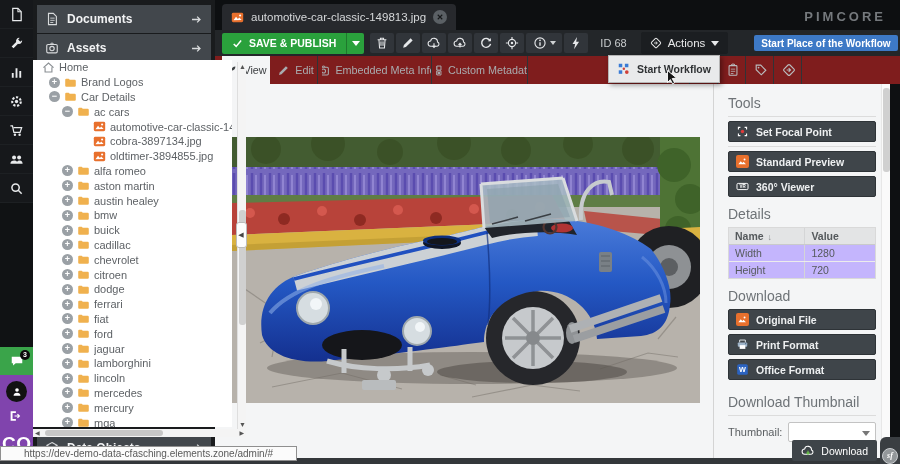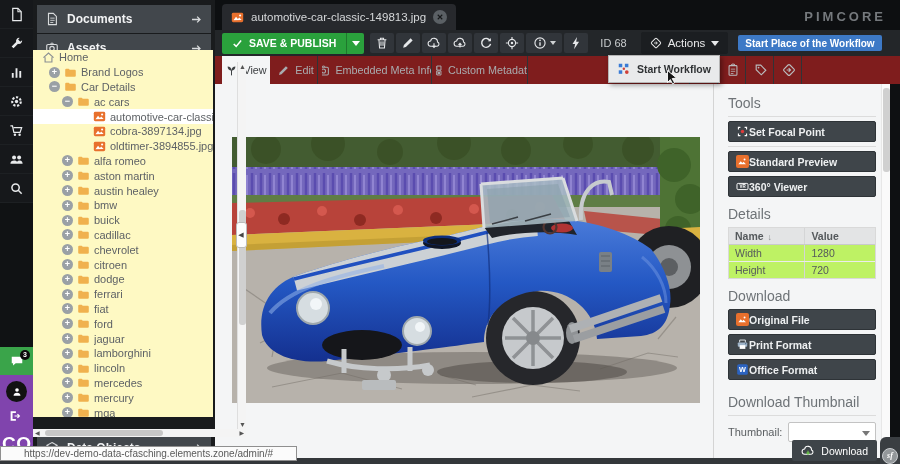--- a/index.html
+++ b/index.html
@@ -22,21 +22,21 @@
   .rail-exit { position:absolute; left:8px; top:34px; color:#fff; }
   .rail-logo { position:absolute; left:2px; top:58px; color:#fff; font-weight:bold; font-size:19px; letter-spacing:.5px; }
 
   
   .treecol { position:absolute; left:33px; top:0; width:182px; height:464px; background:#191b1d; z-index:5; }
   .acc-header { position:absolute; left:4px; width:174px; height:28px; background:#42474c; display:flex;
                 align-items:center; padding:0 8px; gap:8px; color:#f2f3f4; font-size:12px; font-weight:bold; cursor:pointer; }
   .acc-header .ic { color:#d8dadc; }
   .acc-arrow { margin-left:auto; color:#9aa0a4; }
   .acc-arrow .ic { width:13px; height:13px; }
-  .tree { position:absolute; left:0; top:50px; width:180px; height:367px; background:#fef9c3; overflow:hidden; }
+  .tree { position:absolute; left:0; top:60px; width:199px; height:367px; background:#ffffff; overflow:hidden; }
   .trow { display:flex; align-items:center; height:14.8px; gap:4px; font-size:11px; color:#5e6266; white-space:nowrap; cursor:pointer; }
   .trow.sel { background:#ffffff; }
   .exp { flex:none; width:11px; height:11px; border-radius:50%; background:#9aa0a5; color:#fff;
          font:bold 9px/10.5px "Liberation Sans",sans-serif; text-align:center; }
   .ticon { flex:none; display:flex; }
   .ticon .ic { width:13px; height:13px; }
   .tlabel { overflow:hidden; }
   .vscroll { position:absolute; left:204px; top:62px; width:9px; height:367px; background:#f4f4f4; border-left:1px solid #dedede; }
   .vthumb { position:absolute; left:1px; top:148px; width:7px; height:115px; background:#d0d0d0; border-radius:3px; }
   .varr { position:absolute; left:0; width:9px; font-size:7px; color:#555; text-align:center; }
@@ -67,21 +67,21 @@
   .caret { width:0; height:0; border-left:4px solid transparent; border-right:4px solid transparent; border-top:5px solid #fff; }
   .tb-icons { display:flex; gap:2px; margin-left:6px; }
   .tb-btn { width:24px; height:20px; background:#31353a; border-radius:2px; color:#e6e8ea;
             display:flex; align-items:center; justify-content:center; gap:3px; cursor:pointer; }
   .tb-btn.wide { width:36px; }
   .tb-btn .caret { border-left-width:3.5px; border-right-width:3.5px; border-top-width:4px; border-top-color:#cfd2d4; }
   .id-label { margin-left:12px; color:#c9ccce; font-size:11px; white-space:nowrap; }
   .actions-btn { margin-left:14px; height:22px; background:#1b1e21; border-radius:2px; color:#e8e9ea;
                  display:flex; align-items:center; gap:6px; padding:0 9px; font-size:11.5px; cursor:pointer; }
   .actions-btn .caret { border-top-color:#e8e9ea; }
-  .wf-badge { margin-left:10px; height:16px; background:#3d79c6; border-radius:2px; color:#fff;
+  .wf-badge { margin-left:26px; height:16px; background:#3d79c6; border-radius:2px; color:#fff;
               font-size:10px; font-weight:bold; display:flex; align-items:center; padding:0 7px; white-space:nowrap; }
 
   .tabstrip { position:absolute; left:0; top:56px; width:685px; height:28px; background:#7f1d1d; }
   .tab { position:absolute; top:0; height:28px; display:flex; align-items:center; justify-content:center; gap:5px;
          color:#a9acaf; font-size:10.8px; border-right:1px solid #303336; cursor:pointer; white-space:nowrap; overflow:hidden; }
   .tab .ic { width:13px; height:13px; }
   .tab.active { background:#f4f5f6; color:#3d4043; border-right:none; }
   .itab { position:absolute; top:0; height:28px; width:26px; display:flex; align-items:center; justify-content:center;
           color:#b9bcbe; border-right:1px solid #303336; cursor:pointer; }
 
@@ -92,28 +92,28 @@
   .cursor-glyph { position:absolute; left:448px; top:69px; width:16px; height:16px; z-index:9; }
 
   .canvas { position:absolute; left:0; top:84px; width:498px; height:374px; background:#f4f5f6; }
   .photo { position:absolute; left:17px; top:53px; width:468px; height:266px; display:block; }
   .vdivider { position:absolute; left:498px; top:84px; width:1px; height:374px; background:#d4d4d4; }
 
   
   .props { position:absolute; left:499px; top:84px; width:176px; height:374px; background:#f4f5f6; padding:2px 14px 0 14px; overflow:hidden; }
   .phead { font-size:14px; color:#6e7377; margin:9px 0 5px; }
   .pdiv { border:none; border-top:1px solid #dcdcdc; margin:3px 0; }
-  .dbtn { display:flex; align-items:center; width:100%; height:21px; background:#3f454a;
+  .dbtn { display:flex; align-items:center; gap:7px; width:100%; height:21px; background:#3f454a;
           border:1px solid #2e3337; border-radius:2px; color:#eef0f1; font:bold 10.5px "Liberation Sans",sans-serif;
           padding:0 7px; margin:4px 0; cursor:pointer; }
   .chip { display:flex; }
   .chip .ic { width:13px; height:13px; }
   .chip-image { background:#e8702d; border-radius:2px; padding:1px; }
   .chip-image .ic { width:11px; height:11px; }
-  .ptable { background:#bef264; border:1px solid #d9d9d9; font-size:10.5px; color:#55595c; }
+  .ptable { background:#c4b5fd; border:1px solid #d9d9d9; font-size:10.5px; color:#55595c; }
   .ptr { display:flex; border-bottom:1px solid #ececec; }
   .ptr:last-child { border-bottom:none; }
   .pth { background:#e3e4e5; font-weight:bold; border-bottom:1px solid #c9cacb; }
   .pc1 { flex:1.1; padding:2px 6px; border-right:1px solid #d4d5d6; }
   .pc2 { flex:1; padding:2px 6px; }
   .sort-ic { font-size:9px; color:#8a8e91; margin-left:4px; }
   .thumb-row { display:flex; align-items:center; margin-top:6px; gap:6px; }
   .thumb-label { font-size:11px; color:#5a5e61; flex:none; }
   .thumb-select { position:relative; flex:1; height:20px; background:#fff; border:1px solid #c3c3c3; border-radius:2px; cursor:pointer; }
   .thumb-select .caret { position:absolute; right:5px; top:8px; border-top-color:#777; }

